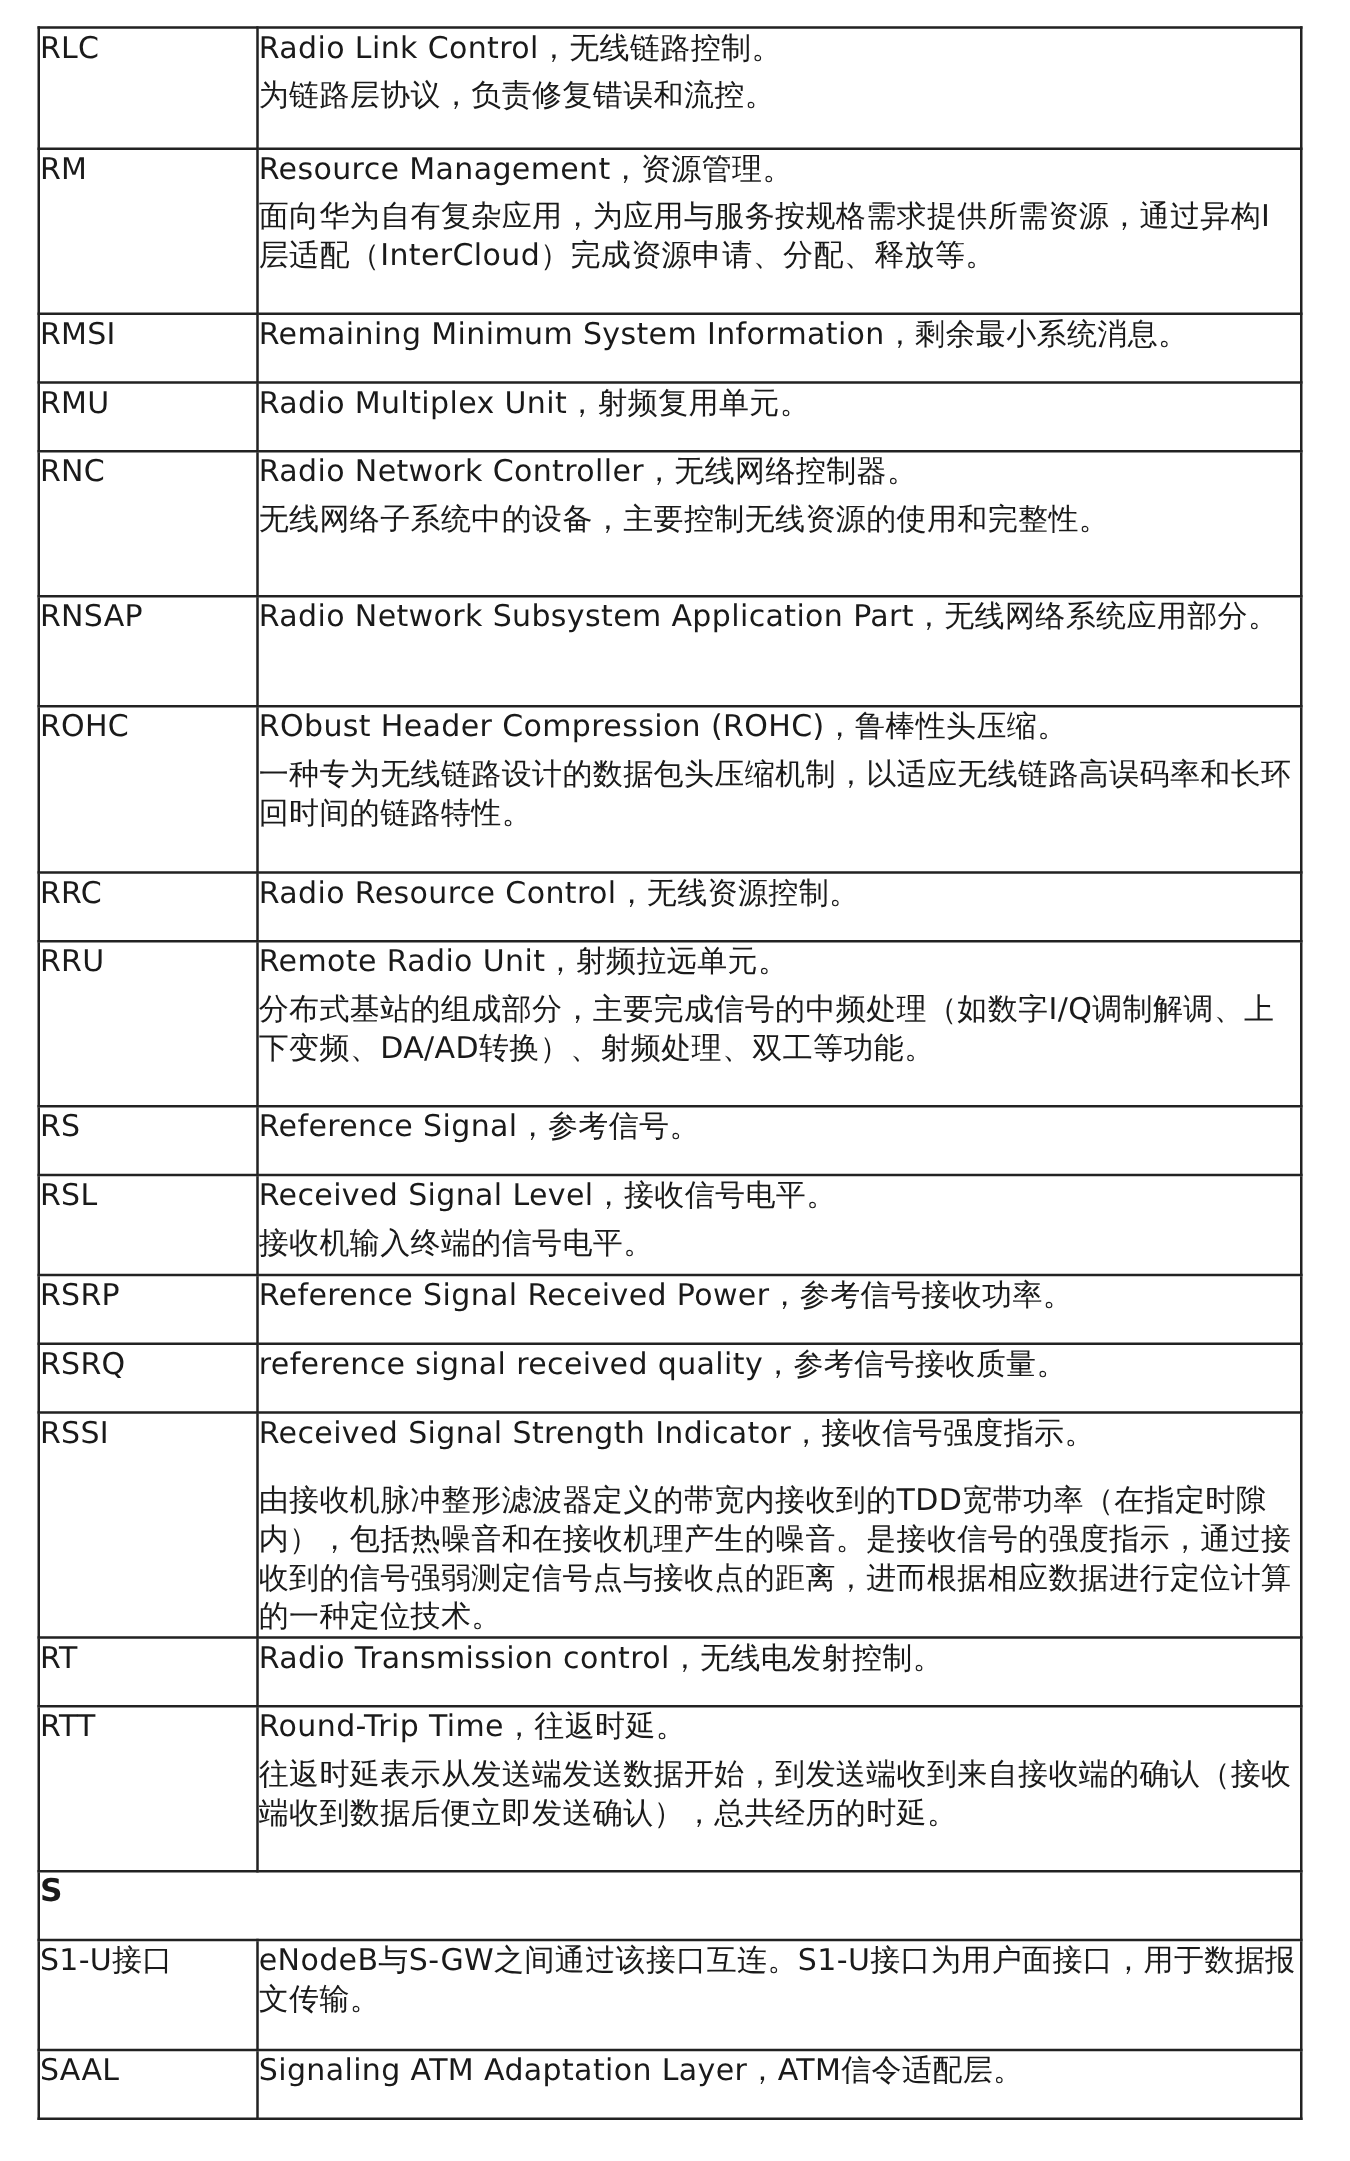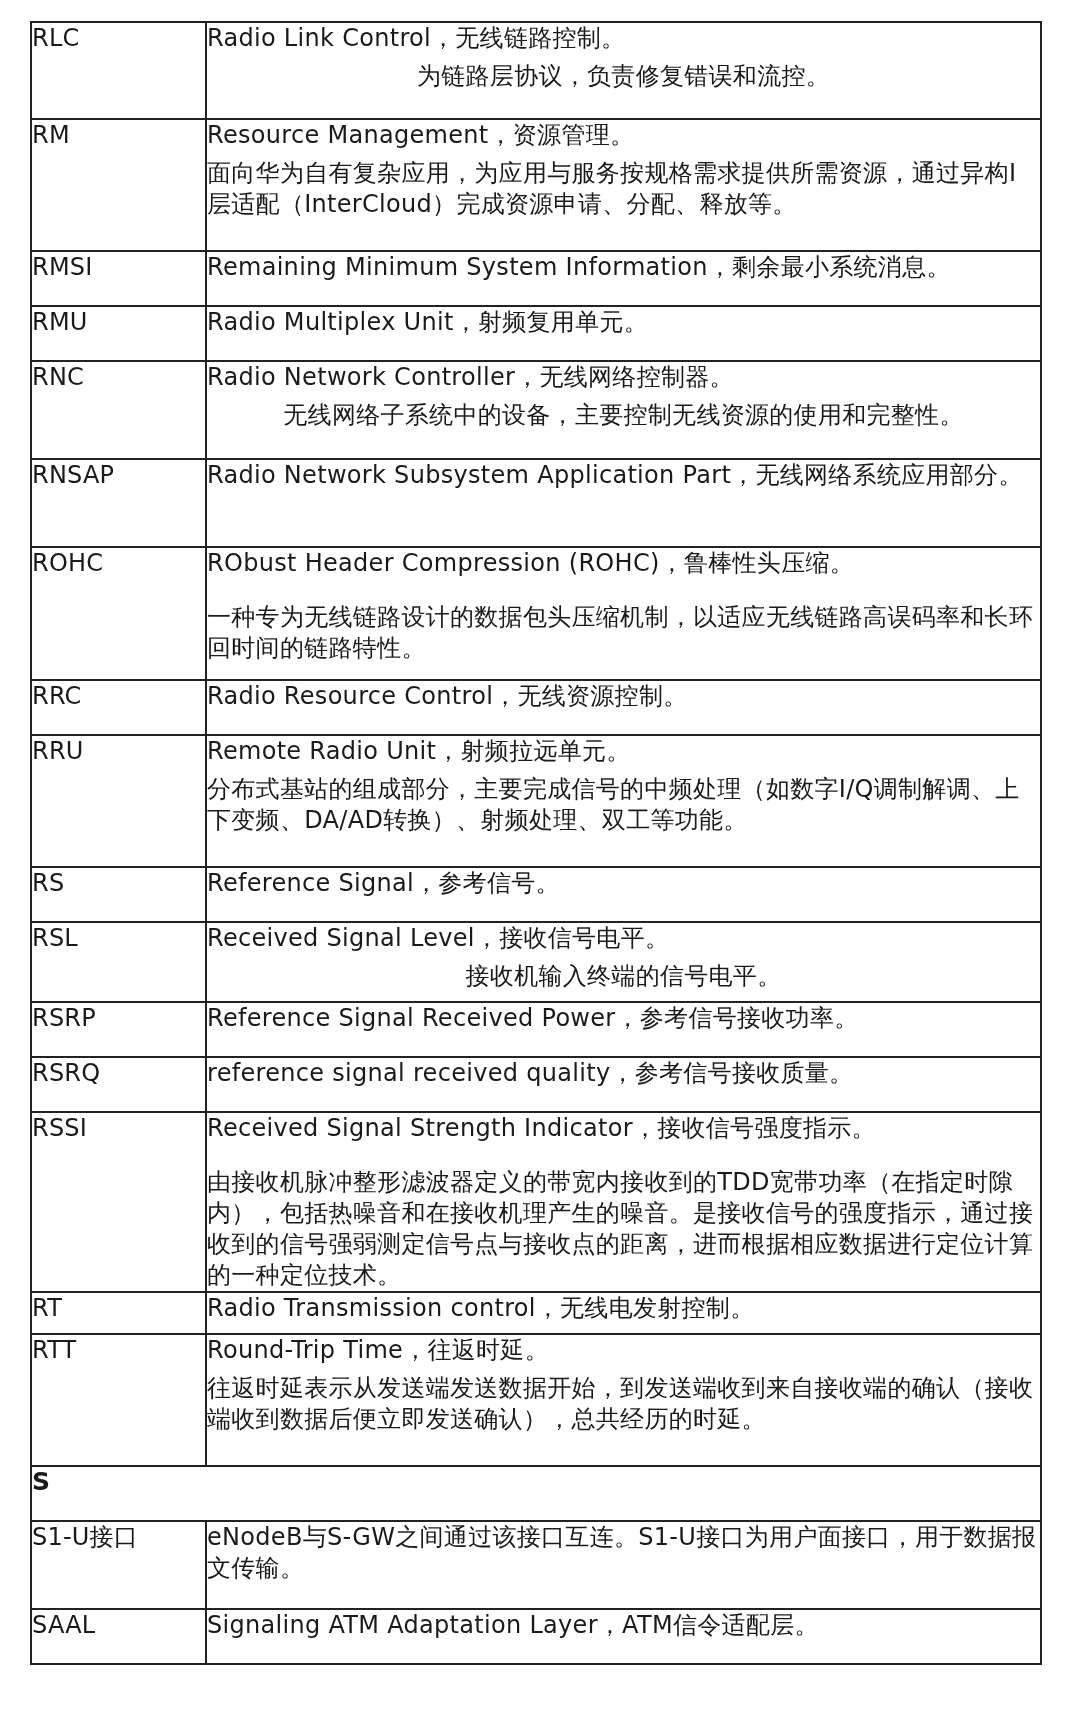--- a/index.html
+++ b/index.html
@@ -40,21 +40,20 @@
       padding: 14px 14px 10px 14px;
     }
     .def-line {
       font-size: 24px;
       line-height: 30px;
       margin: 0;
       letter-spacing: 0.3px;
     }
     .def-line + .def-line {
       margin-top: 8px;
-      text-align: center;
     }
     .def-para {
       font-size: 24px;
       line-height: 31px;
       margin: 0;
       letter-spacing: 0.3px;
     }
     .section-cell {
       font-weight: bold;
       font-size: 25px;
@@ -95,40 +94,40 @@
       </td>
     </tr>
 
     <tr style="height:55px">
       <td class="term">RMU</td>
       <td class="defcell">
         <p class="def-line">Radio Multiplex Unit，射频复用单元。</p>
       </td>
     </tr>
 
-    <tr style="height:98px">
+    <tr style="height:116px">
       <td class="term">RNC</td>
       <td class="defcell">
         <p class="def-line">Radio Network Controller，无线网络控制器。</p>
         <p class="def-line">无线网络子系统中的设备，主要控制无线资源的使用和完整性。</p>
       </td>
     </tr>
 
     <tr style="height:88px">
       <td class="term">RNSAP</td>
       <td class="defcell">
         <p class="def-para">Radio Network Subsystem Application Part，无线网络系统应用部分。</p>
       </td>
     </tr>
 
     <tr style="height:133px">
       <td class="term">ROHC</td>
       <td class="defcell">
         <p class="def-line">RObust Header Compression (ROHC)，鲁棒性头压缩。</p>
-        <p class="def-para" style="margin-top:24px">一种专为无线链路设计的数据包头压缩机制，以适应无线链路高误码率和长环回时间的链路特性。</p>
+        <p class="def-para" style="margin-top:8px">一种专为无线链路设计的数据包头压缩机制，以适应无线链路高误码率和长环回时间的链路特性。</p>
       </td>
     </tr>
 
     <tr style="height:55px">
       <td class="term">RRC</td>
       <td class="defcell">
         <p class="def-line">Radio Resource Control，无线资源控制。</p>
       </td>
     </tr>
 
@@ -170,21 +169,21 @@
     </tr>
 
     <tr style="height:151px">
       <td class="term">RSSI</td>
       <td class="defcell">
         <p class="def-line">Received Signal Strength Indicator，接收信号强度指示。</p>
         <p class="def-para" style="margin-top:24px">由接收机脉冲整形滤波器定义的带宽内接收到的TDD宽带功率（在指定时隙内），包括热噪音和在接收机理产生的噪音。是接收信号的强度指示，通过接收到的信号强弱测定信号点与接收点的距离，进而根据相应数据进行定位计算的一种定位技术。</p>
       </td>
     </tr>
 
-    <tr style="height:42px">
+    <tr style="height:55px">
       <td class="term">RT</td>
       <td class="defcell">
         <p class="def-line">Radio Transmission control，无线电发射控制。</p>
       </td>
     </tr>
 
     <tr style="height:132px">
       <td class="term">RTT</td>
       <td class="defcell">
         <p class="def-line">Round-Trip Time，往返时延。</p>

